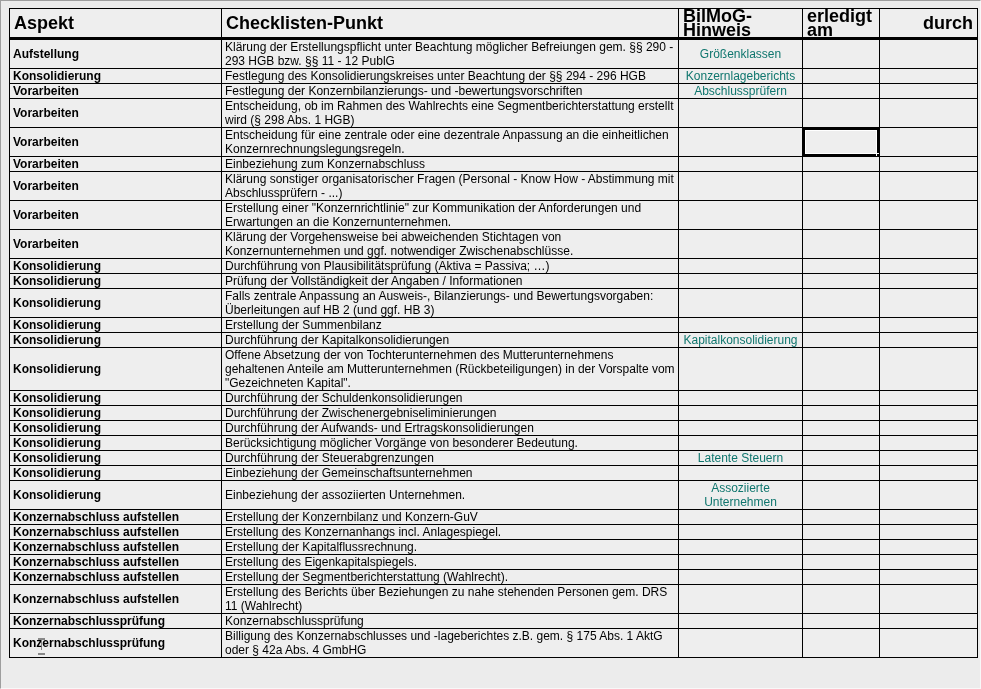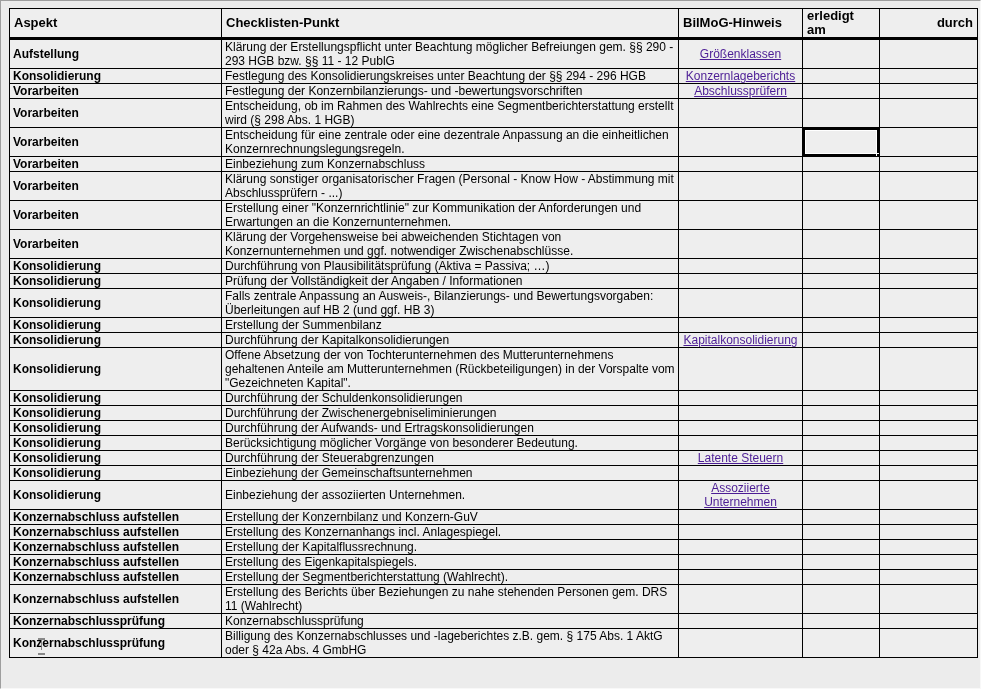--- a/index.html
+++ b/index.html
@@ -28,35 +28,34 @@
   .sheet th, .sheet td {
     border:1px solid #000;
     font-size:12px;
     line-height:14px;
     padding:0 3px;
     vertical-align:middle;
     overflow:hidden;
   }
   .sheet th {
     text-align:left;
-    font-size:13px;
+    font-size:18px;
     font-weight:bold;
     height:18px;
     border-bottom:3px solid #000;
     padding:0 4px;
   }
   th.c, td.c { text-align:right; }
   td.aspekt { font-weight:bold; white-space:nowrap; }
   td.aspekt.regular { font-weight:normal; }
   td.punkt { }
   td.hinweis { text-align:center; position:relative; }
   td.erledigt, td.durch { position:relative; }
   a.link {
-    color:#4c1d95;
-    text-decoration:underline;
+    color:#0f766e;
     cursor:pointer;
   }
   
   .sel-overlay {
     position:absolute;
     top:0; left:0; right:0; bottom:0;
     border:2px solid #000;
     outline:1px solid #ffffff;
     outline-offset:-3px;
     box-shadow:0 0 0 1px #ffffff;

